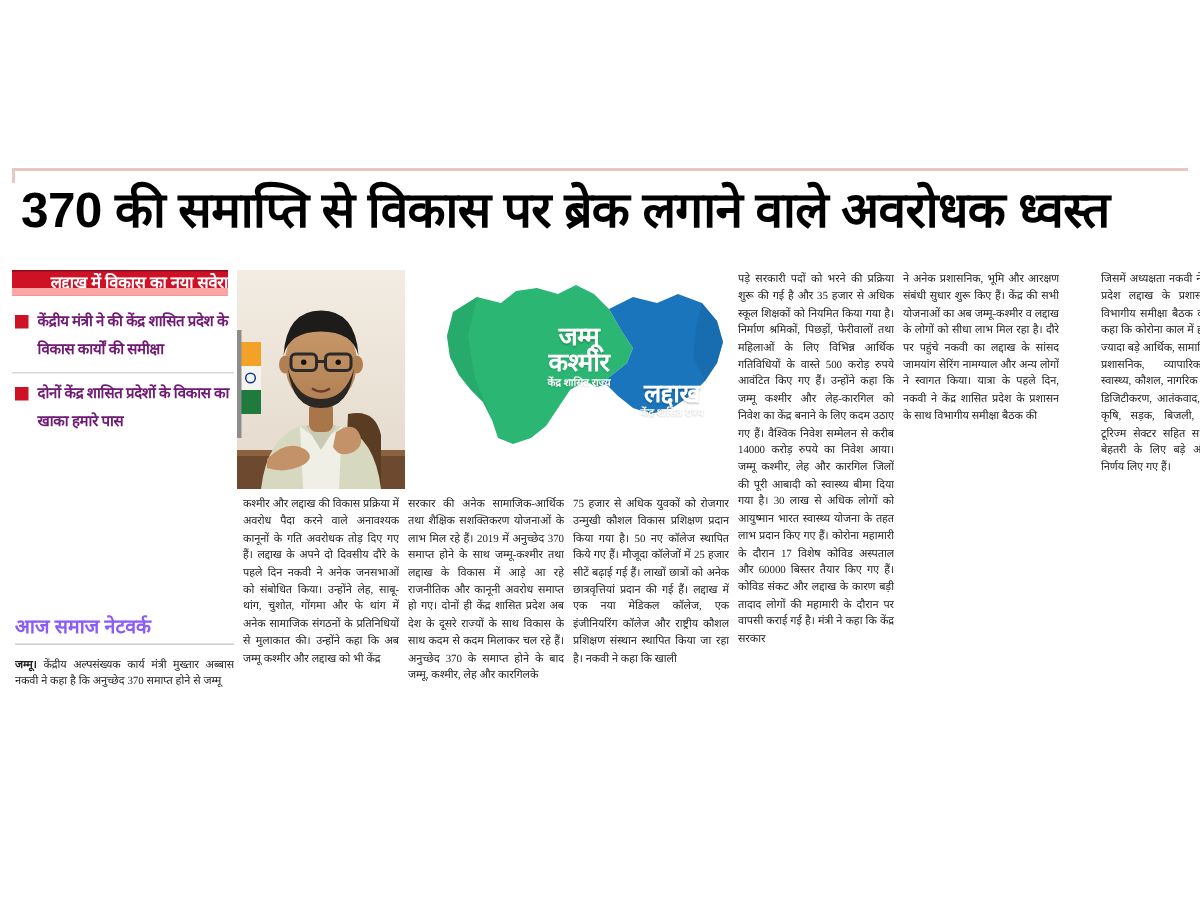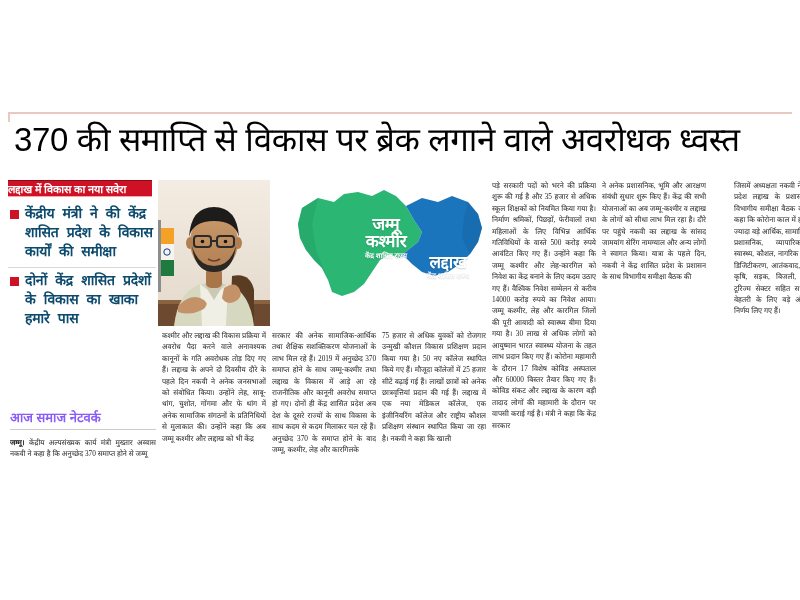--- a/index.html
+++ b/index.html
@@ -30,70 +30,70 @@
     width:2px; height:10px;
     background:#e8c9c2;
   }
 
   
   .headline {
     position:absolute;
     left:14px; top:118px;
     width:776px;
     font-family:"Liberation Sans","DejaVu Sans",sans-serif;
-    font-weight:normal;
+    font-weight:bold;
     font-size:33px;
     line-height:44px;
     letter-spacing:-0.4px;
     color:#000000;
     white-space:nowrap;
   }
 
   
   .sidebar {
     position:absolute;
     left:8px; top:180px;
     width:148px;
     height:240px;
   }
   .sidebar-banner {
     width:144px;
     height:17px;
     background:#cf1126;
     border-top:1px solid #8d0a18;
-    border-bottom:1px solid #fca5a5;
+    border-bottom:5px solid #fca5a5;
     color:#ffffff;
     font-family:"Liberation Sans","DejaVu Sans",sans-serif;
     font-weight:bold;
     font-size:11px;
     line-height:17px;
-    text-align:left;
+    text-align:right;
     letter-spacing:-0.2px;
     overflow:hidden;
   }
   .bullet-list { margin-top:4px; }
   .bullet-item {
     display:flex;
     align-items:flex-start;
     padding:4px 0 5px 0;
     border-bottom:1px solid #d8d8d8;
   }
   .bullet-item:last-child { border-bottom:none; }
   .bullet-sq {
     flex:0 0 auto;
     width:9px; height:9px;
     background:#cf1126;
     margin:5px 6px 0 2px;
   }
   .bullet-text {
-    font-family:Liberation Mono, monospace;
-    font-weight:bold;
-    font-size:14px;
+    font-family:Liberation Serif, serif;
+    font-weight:bold;
+    font-size:10px;
     line-height:19px;
-    color:#0c4a6e;
+    color:#701a75;
     letter-spacing:-0.2px;
   }
 
   .byline {
     position:absolute;
     left:10px; top:410px;
     width:146px;
     font-family:"Liberation Sans","DejaVu Sans",sans-serif;
     font-weight:bold;
     font-size:13px;

